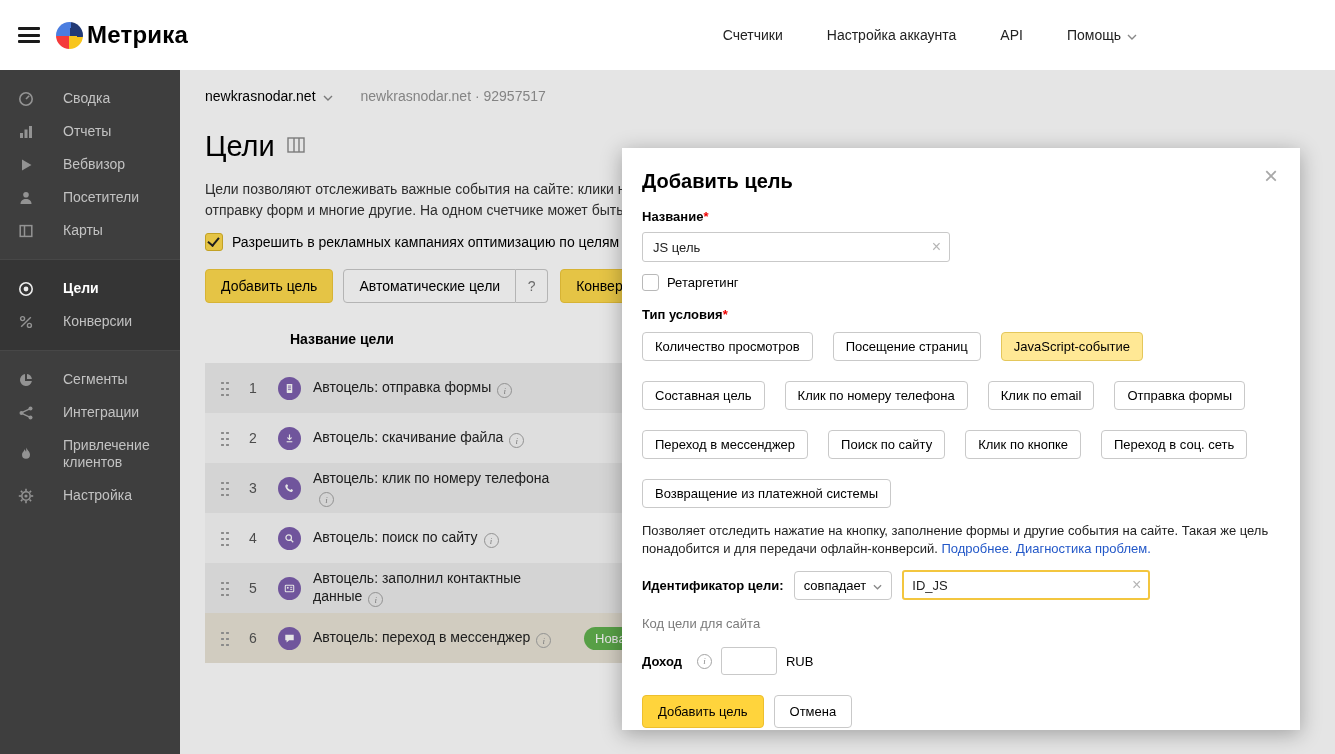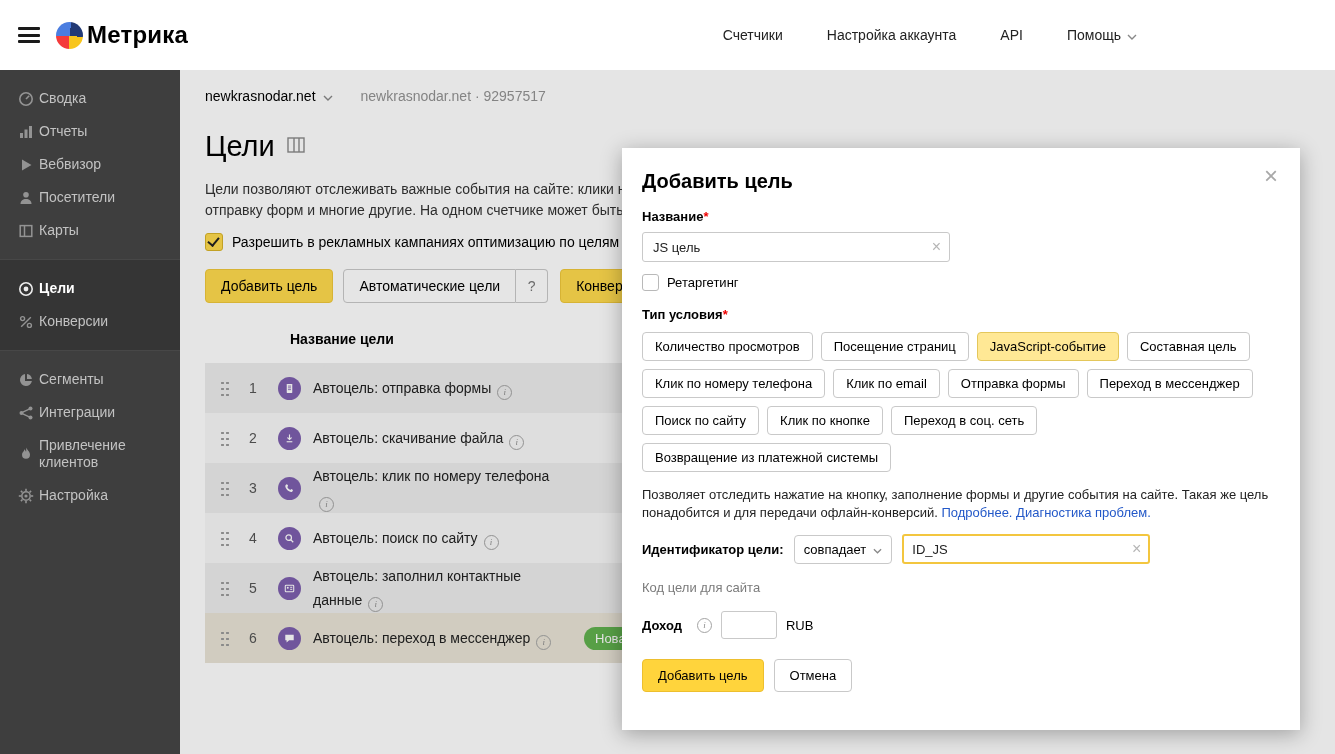--- a/index.html
+++ b/index.html
@@ -15,21 +15,21 @@
   .logo-mark{width:27px;height:27px;border-radius:50%;
     background:conic-gradient(from -90deg,#4a7de0 0 27%,#223a75 27% 52%,#f8c51c 52% 76%,#f43b3b 76% 100%);}
   .logo-text{font-size:24px;font-weight:bold;letter-spacing:.2px;}
   .header-nav{margin-left:auto;margin-right:198px;display:flex;gap:44px;align-items:center;font-size:14px;color:#222;}
   .hnav-item{cursor:pointer;display:flex;align-items:center;gap:6px;}
   .chev{color:#888;}
   
   .sidebar{position:absolute;top:70px;left:0;width:180px;bottom:0;background:#3e3e3e;z-index:3;}
   .side-group{padding:12px 0;}
   .side-group.g2{background:#353535;border-top:1px solid #474747;border-bottom:1px solid #474747;}
-  .side-item{display:flex;align-items:center;gap:4px;padding:8px 18px;color:#c2c2c2;font-size:14px;cursor:pointer;line-height:17px;}
+  .side-item{display:flex;align-items:center;gap:28px;padding:8px 18px;color:#c2c2c2;font-size:14px;cursor:pointer;line-height:17px;}
   .side-item .sicon{width:17px;flex:none;color:#939393;display:flex;align-items:center;}
   .side-item.active{color:#fff;font-weight:bold;}
   .side-item.active .sicon{color:#ececec;}
   
   .content{position:absolute;top:70px;left:180px;right:0;bottom:0;background:#fff;padding-left:25px;z-index:1;box-sizing:border-box;}
   .breadcrumb{margin-top:18px;display:flex;align-items:center;font-size:14px;}
   .crumb-main{display:flex;align-items:center;gap:7px;cursor:pointer;color:#000;}
   .crumb-sub{color:#939393;margin-left:28px;white-space:nowrap;}
   .page-title-row{margin-top:26px;display:flex;align-items:center;gap:12px;}
   .page-title{font-size:29px;font-weight:400;}
@@ -46,38 +46,38 @@
   .gtable{margin-top:28px;width:940px;}
   .thead{font-weight:bold;font-size:14px;padding:0 0 16px 85px;}
   .trow{display:flex;align-items:center;min-height:50px;}
   .trow.dark{background:#ececec;}
   .trow.light{background:#f8f8f8;}
   .trow.hl{background:#e9e4d6;}
   .drag{width:10px;height:16px;margin-left:15px;flex:none;cursor:grab;
     background-image:radial-gradient(circle,#9a9a9a 1.1px,transparent 1.3px);background-size:5px 6px;}
   .rnum{width:30px;text-align:center;color:#555;font-size:14px;flex:none;margin-left:8px;}
   .gicon{width:23px;height:23px;border-radius:50%;background:#7d5fae;display:flex;align-items:center;justify-content:center;margin:0 12px 0 10px;flex:none;}
-  .rname{width:255px;font-size:14px;color:#222;line-height:24px;}
+  .rname{width:255px;font-size:14px;color:#222;line-height:18px;}
   .info{display:inline-flex;width:13px;height:13px;border:1px solid #a3a3a3;border-radius:50%;color:#8d8d8d;font-size:9px;align-items:center;justify-content:center;margin-left:6px;vertical-align:-2px;cursor:pointer;font-style:italic;font-family:"Liberation Serif",serif;}
   .badge-new{background:#61b24e;color:#fff;font-size:13px;padding:4px 11px;border-radius:13px;margin-left:16px;white-space:nowrap;}
   
   .dim{position:absolute;top:70px;left:180px;right:0;bottom:0;background:rgba(0,0,0,0.10);z-index:2;}
   
   .modal{position:absolute;top:148px;left:622px;width:678px;height:582px;background:#fff;z-index:4;
     box-shadow:0 4px 20px rgba(0,0,0,0.3);padding:22px 20px;box-sizing:border-box;}
   .m-title{font-size:20px;font-weight:bold;}
   .m-close{position:absolute;top:16px;right:22px;color:#a8a8a8;font-size:24px;line-height:1;cursor:pointer;}
   .m-label{font-size:13px;font-weight:bold;margin-top:16px;}
   .req{color:#e00;}
   .m-input-wrap{margin-top:8px;position:relative;width:308px;}
   .m-input{width:100%;box-sizing:border-box;height:30px;border:1px solid #c9c9c9;border-radius:3px;padding:0 28px 0 10px;font-size:13px;font-family:inherit;color:#222;}
   .clear-x{position:absolute;right:9px;top:6px;color:#b5b5b5;font-size:16px;cursor:pointer;}
   .m-check-row{margin-top:12px;display:flex;align-items:center;gap:8px;font-size:13px;}
   .m-checkbox{width:15px;height:15px;border:1px solid #b9b9b9;border-radius:3px;background:#fff;cursor:pointer;}
-  .chips{margin-top:10px;display:flex;flex-wrap:wrap;gap:8px;width:638px;}
+  .chips{margin-top:10px;display:flex;flex-wrap:wrap;gap:20px;width:638px;}
   .chip{border:1px solid #c9c9c9;border-radius:4px;padding:6px 12px;font-size:13px;background:#fff;cursor:pointer;white-space:nowrap;}
   .chip.selected{background:#ffe895;border-color:#e4c75b;}
   .m-desc{margin-top:14px;font-size:13px;line-height:18px;color:#222;width:638px;}
   .link{color:#2358c8;cursor:pointer;}
   .ident-row{margin-top:12px;display:flex;align-items:center;gap:10px;font-size:13px;}
   .ident-label{font-weight:bold;}
   .select-box{border:1px solid #c9c9c9;border-radius:4px;padding:6px 9px;display:flex;align-items:center;gap:7px;background:#fff;cursor:pointer;}
   .ident-input-wrap{position:relative;width:248px;}
   .ident-input{width:100%;box-sizing:border-box;height:30px;border:2px solid #f3c63f;border-radius:3px;padding:0 26px 0 8px;font-size:13px;font-family:inherit;color:#222;}
   .code-label{margin-top:16px;font-size:13px;color:#7b7b7b;}

